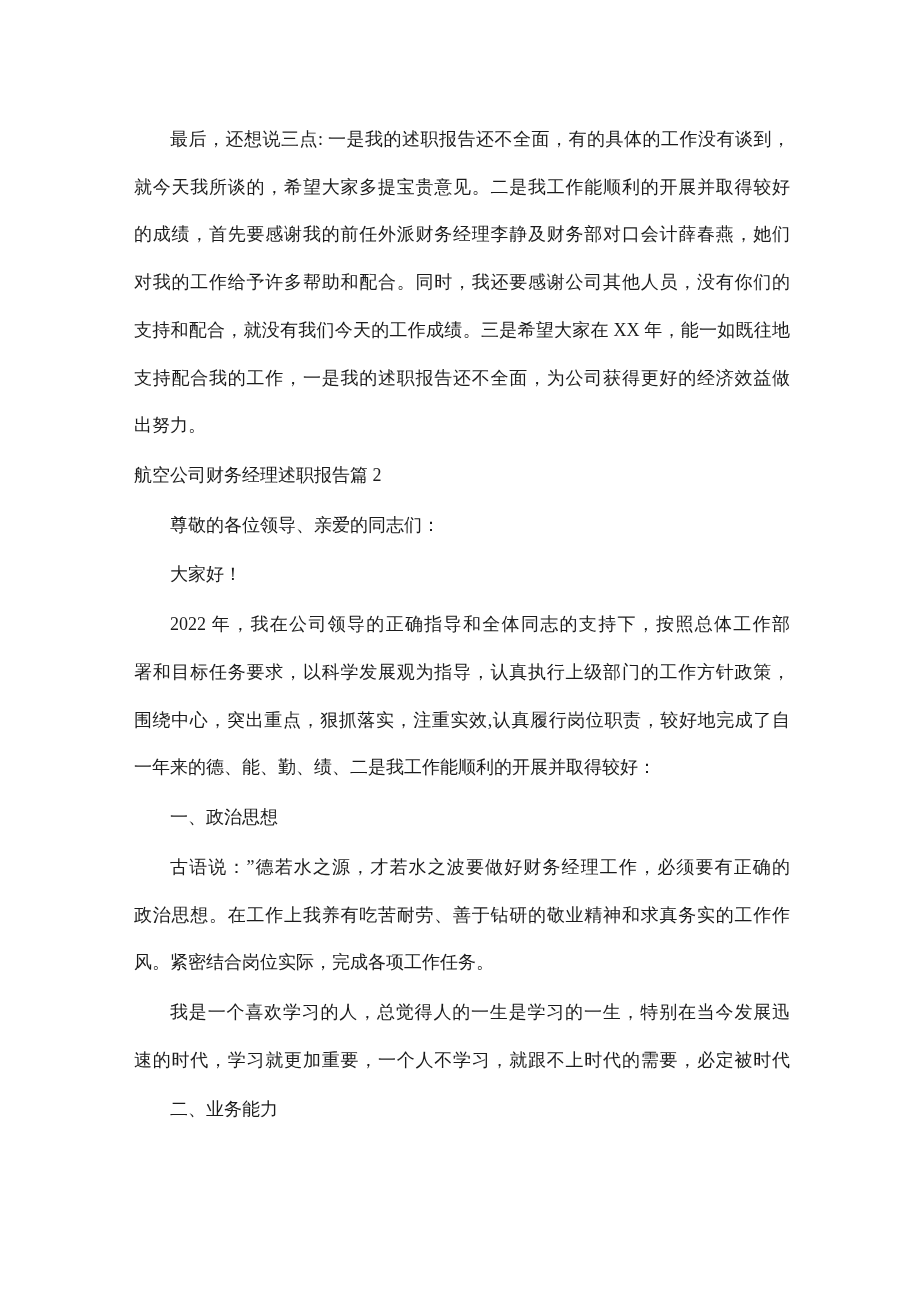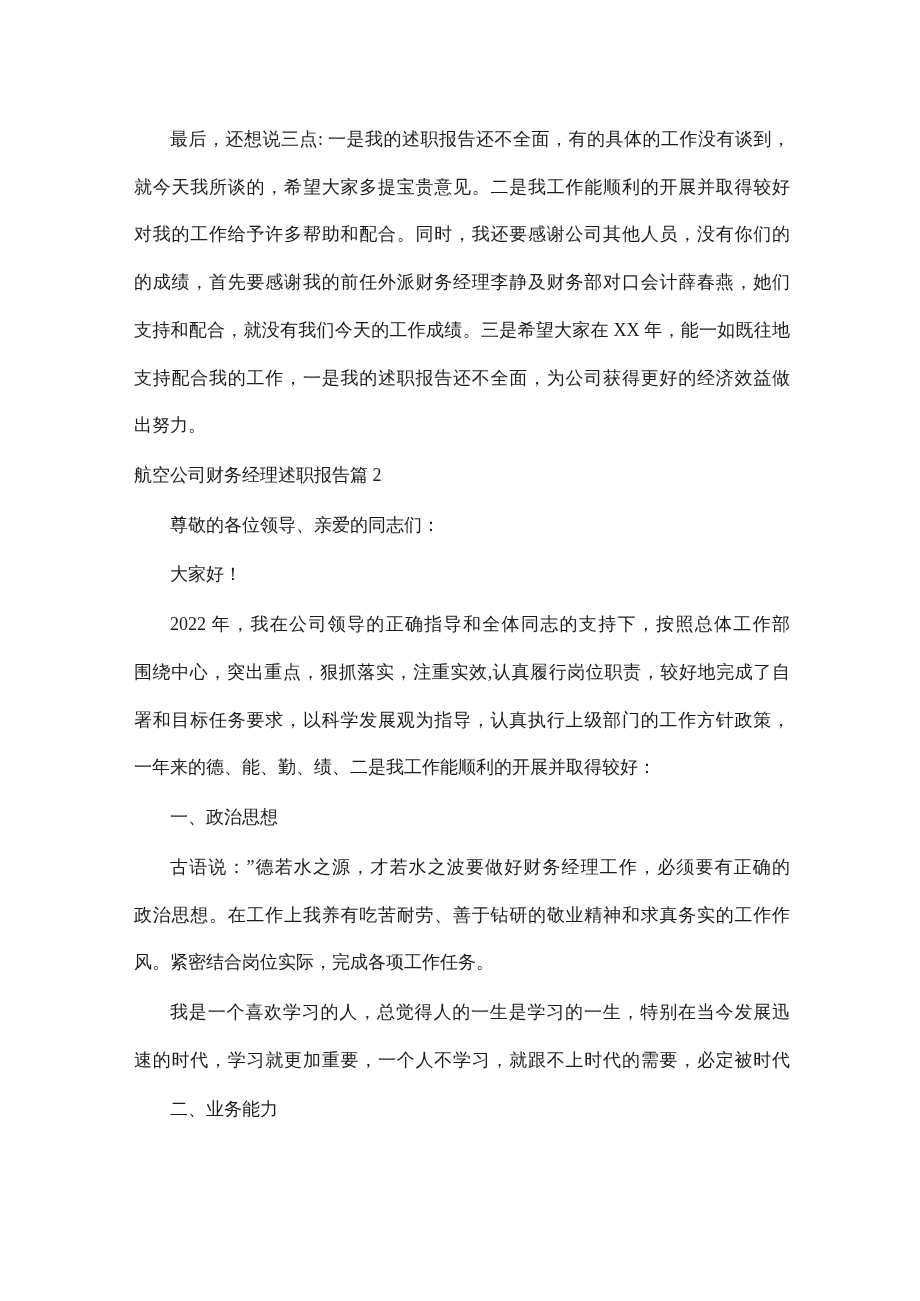--- a/index.html
+++ b/index.html
@@ -43,39 +43,39 @@
   }
 </style>
 </head>
 <body>
 
 <div class="page">
   <div class="doc-body" id="doc-body">
       <div class="paragraph">
         <div class="line indent">最后，还想说三点: 一是我的述职报告还不全面，有的具体的工作没有谈到，</div>
         <div class="line">就今天我所谈的，希望大家多提宝贵意见。二是我工作能顺利的开展并取得较好</div>
+        <div class="line">的成绩，首先要感谢我的前任外派财务经理李静及财务部对口会计薛春燕，她们</div>
         <div class="line">对我的工作给予许多帮助和配合。同时，我还要感谢公司其他人员，没有你们的</div>
-        <div class="line">的成绩，首先要感谢我的前任外派财务经理李静及财务部对口会计薛春燕，她们</div>
         <div class="line">支持和配合，就没有我们今天的工作成绩。三是希望大家在 XX 年，能一如既往地</div>
         <div class="line">支持配合我的工作，一是我的述职报告还不全面，为公司获得更好的经济效益做</div>
         <div class="line end">出努力。</div>
       </div>
       <div class="paragraph">
         <div class="line end">航空公司财务经理述职报告篇 2</div>
       </div>
       <div class="paragraph">
         <div class="line indent end">尊敬的各位领导、亲爱的同志们：</div>
       </div>
       <div class="paragraph">
         <div class="line indent end">大家好！</div>
       </div>
       <div class="paragraph">
         <div class="line indent">2022 年，我在公司领导的正确指导和全体同志的支持下，按照总体工作部</div>
+        <div class="line">署和目标任务要求，以科学发展观为指导，认真执行上级部门的工作方针政策，</div>
         <div class="line">围绕中心，突出重点，狠抓落实，注重实效,认真履行岗位职责，较好地完成了自</div>
-        <div class="line">署和目标任务要求，以科学发展观为指导，认真执行上级部门的工作方针政策，</div>
         <div class="line end">一年来的德、能、勤、绩、二是我工作能顺利的开展并取得较好：</div>
       </div>
       <div class="paragraph">
         <div class="line indent end">一、政治思想</div>
       </div>
       <div class="paragraph">
         <div class="line indent">古语说：”德若水之源，才若水之波要做好财务经理工作，必须要有正确的</div>
         <div class="line">政治思想。在工作上我养有吃苦耐劳、善于钻研的敬业精神和求真务实的工作作</div>
         <div class="line end">风。紧密结合岗位实际，完成各项工作任务。</div>
       </div>

